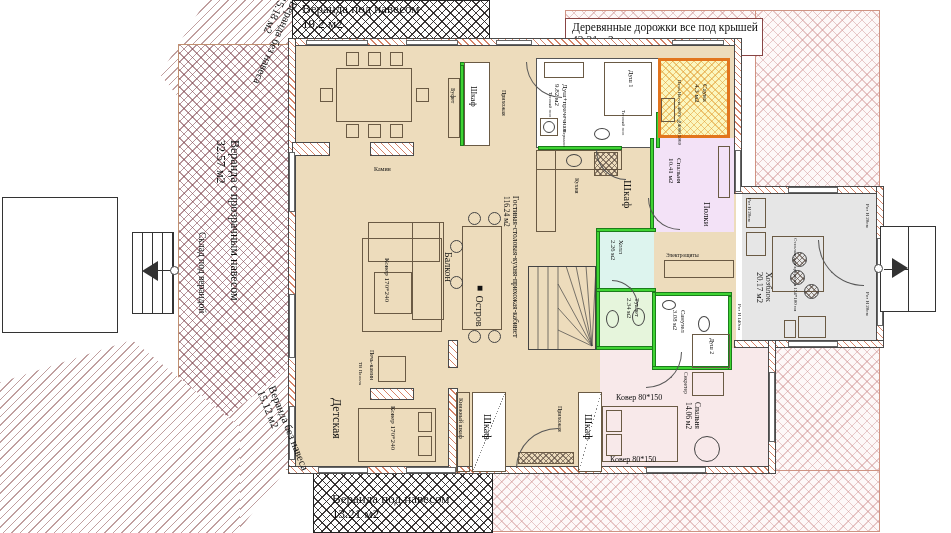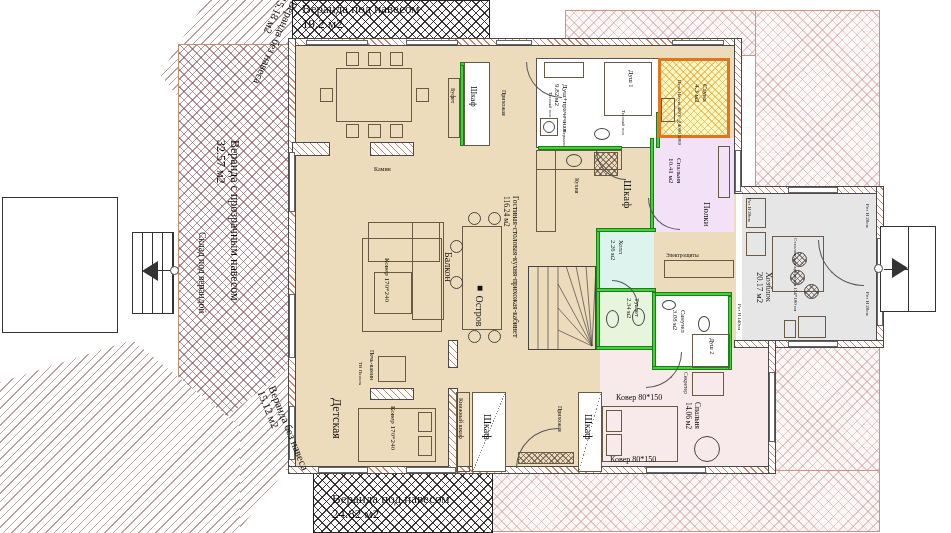--- a/index.html
+++ b/index.html
@@ -54,20 +54,26 @@
   <div class="r xd" style="left:292px;top:0;width:198px;height:44px"></div>
   <div class="r xp" style="left:565px;top:10px;width:315px;height:46px"></div>
   <div class="r xp" style="left:755px;top:10px;width:125px;height:480px"></div>
   <div class="r xp" style="left:490px;top:470px;width:390px;height:62px"></div>
   <div class="r xm" style="left:178px;top:44px;width:114px;height:426px"></div>
   <div class="r hl" style="left:160px;top:368px;width:160px;height:165px;clip-path:polygon(80% 0,100% 0,100% 35%,48% 100%,0 100%,0 62%)"></div>
   <div class="r hl" style="left:0;top:340px;width:240px;height:193px;clip-path:polygon(0 22%,55% 0,100% 45%,100% 100%,0 100%)"></div>
   <div class="r xd" style="left:313px;top:470px;width:180px;height:63px"></div>
   <div class="r steps" style="left:2px;top:197px;width:116px;height:136px"></div>
 
+  <div class="r" style="left:565px;top:18px;width:198px;height:38px;background:#fff;border:1px solid #884444">
+    <div class="lbl" style="left:6px;top:2px;font-size:11.5px">
+      <span class="b">Деревянные дорожки все под крышей</span>
+      <span class="b">43.31 м2</span>
+    </div>
+  </div>
 
   <div class="r" style="left:296px;top:46px;width:440px;height:420px;background:var(--floor,#eddcbc)"></div>
   <div class="r" style="left:742px;top:194px;width:134px;height:146px;background:var(--utility,#e6e6e6)"></div>
   <div class="r" style="left:600px;top:348px;width:168px;height:118px;background:var(--bedroom2,#f8e9ea)"></div>
   <div class="r" style="left:536px;top:58px;width:124px;height:90px;background:#fff;border:1px solid #555"></div>
   <div class="r" style="left:652px;top:138px;width:82px;height:94px;background:var(--bedroom1,#f3e2f7)"></div>
   <div class="r" style="left:600px;top:230px;width:54px;height:60px;background:var(--hall,#ddf4ee)"></div>
   <div class="r" style="left:600px;top:292px;width:56px;height:56px;background:var(--toilet_fill,#e6f5dc)"></div>
   <div class="r" style="left:654px;top:294px;width:76px;height:74px;background:#fff"></div>
 
@@ -230,21 +236,21 @@
     <span>Веранда с прозрачным навесом</span>
     <span class="b">32.57 м2</span>
   </div>
   <div class="lbl v" style="left:196px;top:232px;font-size:9.5px">Склад под верандой</div>
   <div class="lbl" style="left:238px;top:418px;font-size:11px;transform:rotate(68deg)">
     <span class="b">Веранда без навеса</span>
     <span class="b">15.12 м2</span>
   </div>
   <div class="lbl" style="left:332px;top:492px;font-size:13px">
     <span class="b">Веранда под навесом</span>
-    <span class="b">24.82 м2</span>
+    <span class="b">13.21 м2</span>
   </div>
 
   <div class="lbl v" style="left:502px;top:196px;font-size:7.5px">
     <span class="b">Гостиная-столовая-кухня-прихожая-кабинет</span>
     <span class="b">116.24 м2</span>
   </div>
   <div class="lbl v" style="left:443px;top:252px;font-size:10px">Балкон</div>
   <div class="lbl v" style="left:474px;top:282px;font-size:10px">
     <span>■</span>
     <span>Остров</span>

